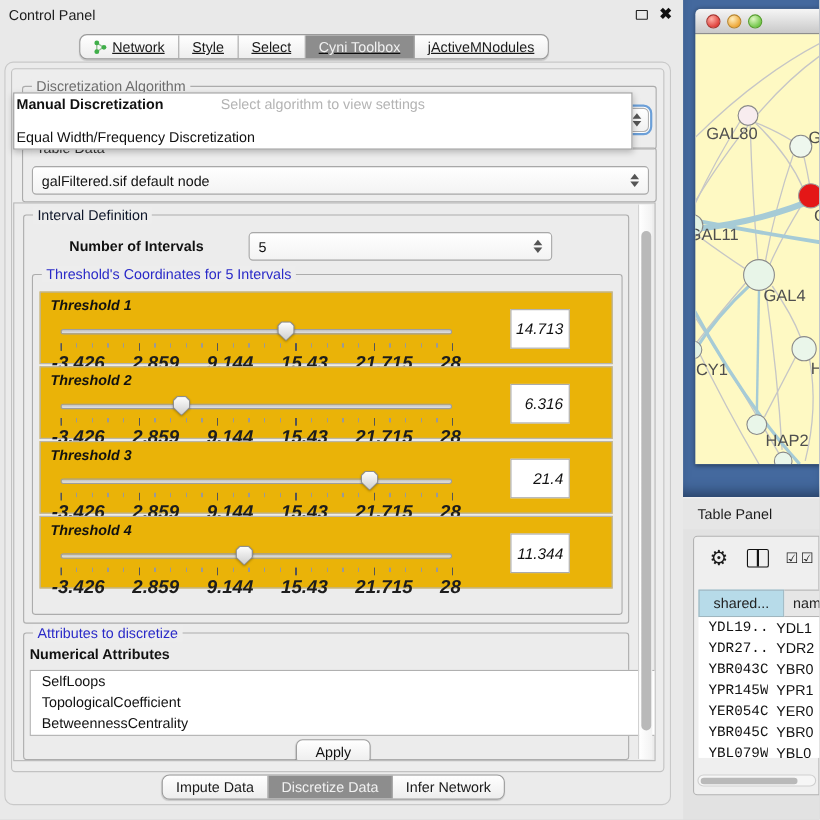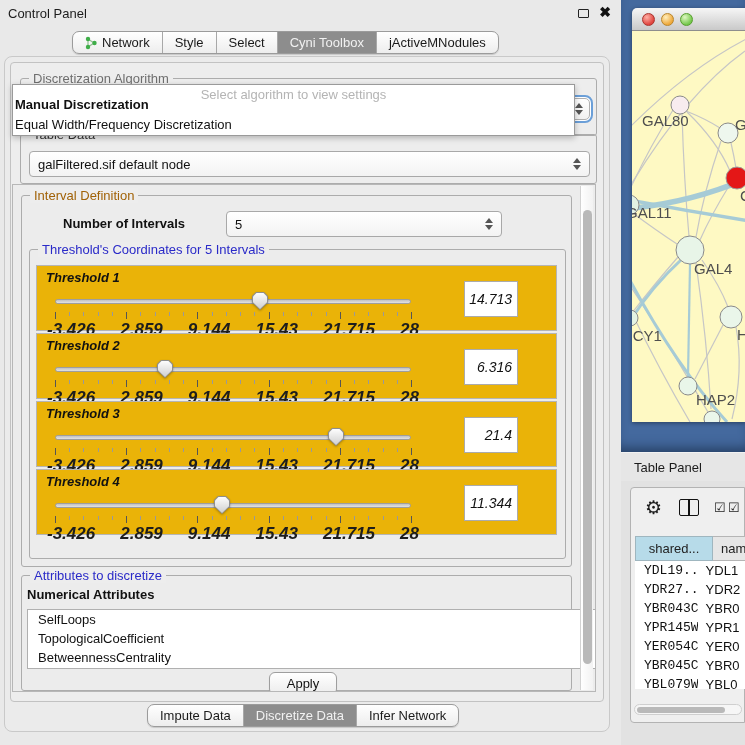--- a/index.html
+++ b/index.html
@@ -20,21 +20,21 @@
   .seg .tab:last-child{border-right:none;}
   .seg .tab.sel{background:#8d8d8d;color:#f1f1f1;}
 
   .outer-box{position:absolute;left:4px;top:56px;width:606px;height:676px;background:#ebebeb;border:1px solid #c9c9c9;border-radius:8px;}
   .inner-box{position:absolute;left:10px;top:62px;width:594px;height:640px;background:#ededed;border:1px solid #c2c2c2;border-radius:4px;}
 
   .group{position:absolute;border:1px solid #acacac;border-radius:3px;}
   .group>.gtitle{position:absolute;top:-8px;left:8px;background:#ededed;padding:0 4px;font-size:13px;white-space:nowrap;}
   .gtitle.gray{color:#6e6e6e;}
   .gtitle.dark{color:#333;}
-  .gtitle.green{color:#a16207;text-align:right;}
+  .gtitle.green{color:#0f172a;text-align:right;}
   .gtitle.blue{color:#2a2ac8;}
 
   .combo{position:absolute;background:linear-gradient(#ffffff,#f3f3f3);border:1px solid #a8a8a8;border-radius:4px;font-size:13px;color:#111;display:flex;align-items:center;padding:0 8px;}
   .stepper{position:absolute;right:7px;top:50%;transform:translateY(-50%);width:9px;height:12px;}
   .stepper::before,.stepper::after{content:"";position:absolute;left:0;border-left:4.5px solid transparent;border-right:4.5px solid transparent;}
   .stepper::before{top:0;border-bottom:5px solid #555;}
   .stepper::after{bottom:0;border-top:5px solid #555;}
 
   
   .popup{position:absolute;left:12px;top:84px;width:563px;height:52px;background:#fff;border:1px solid #9a9a9a;box-shadow:0 2px 6px rgba(0,0,0,.25);z-index:30;}
@@ -104,21 +104,21 @@
 
 <div class="canvas">
 
   <div class="control-panel">
     <div class="cp-titlebar">
       <span class="cp-title">Control Panel</span>
       <span class="float-icon"></span>
       <span class="close-icon">✖</span>
     </div>
 
-    <div class="seg" style="left:72px;top:31px;">
+    <div class="seg" style="left:72px;top:31px;text-decoration:underline;">
       <div class="tab">
         <svg width="13" height="14" viewBox="0 0 13 14">
           <line x1="3" y1="3" x2="9" y2="7" stroke="#8fbf8f" stroke-width="1.2"></line>
           <line x1="3" y1="11" x2="9" y2="7" stroke="#8fbf8f" stroke-width="1.2"></line>
           <line x1="3" y1="3" x2="3" y2="11" stroke="#8fbf8f" stroke-width="1.2"></line>
           <circle cx="3" cy="3" r="2.2" fill="#3fae49"></circle>
           <circle cx="3" cy="11" r="2.2" fill="#3fae49"></circle>
           <circle cx="9.5" cy="7" r="2.2" fill="#3fae49"></circle>
         </svg>
         <span>Network</span>
@@ -143,21 +143,21 @@
     <div class="group" style="left:20px;top:78px;width:577px;height:58px;">
       <span class="gtitle gray">Discretization Algorithm</span>
     </div>
     <div class="focus-combo">
       <div class="in"></div>
       <span class="stepper"></span>
     </div>
 
     <div class="popup">
       <div class="hint">Select algorithm to view settings</div>
-      <div class="opt b" style="top:12px;">Manual Discretization</div>
+      <div class="opt b" style="top:2px;">Manual Discretization</div>
       <div class="opt" style="top:32px;">Equal Width/Frequency Discretization</div>
     </div>
 
     <div class="group" style="left:20px;top:134px;width:577px;height:50px;">
       <span class="gtitle dark">Table Data</span>
       <div class="combo" style="left:8px;top:16px;width:561px;height:26px;">
         <span>galFiltered.sif default node</span>
         <span class="stepper"></span>
       </div>
     </div>

